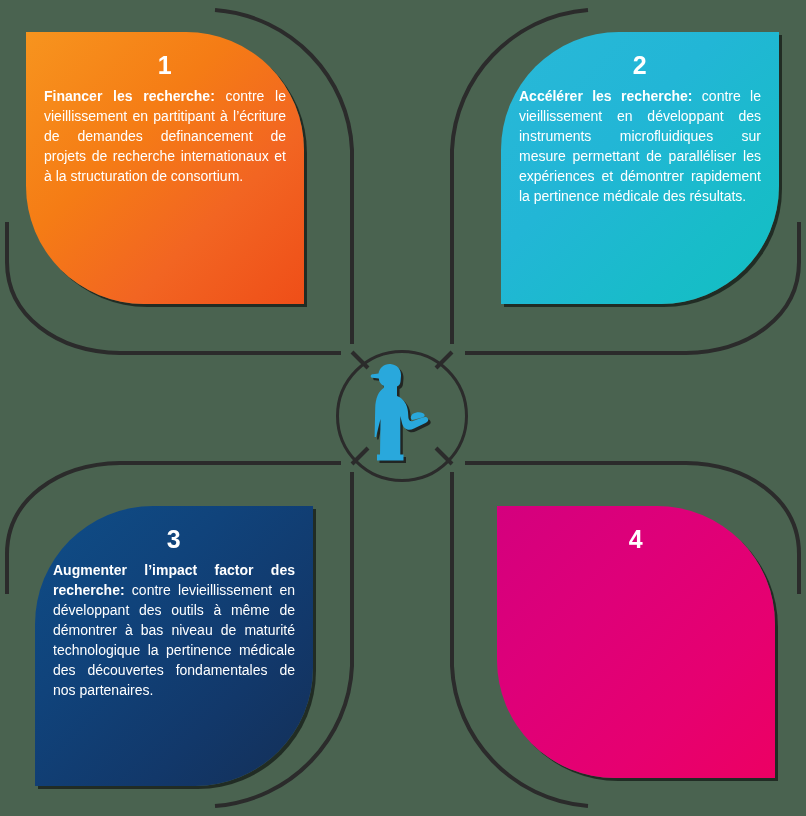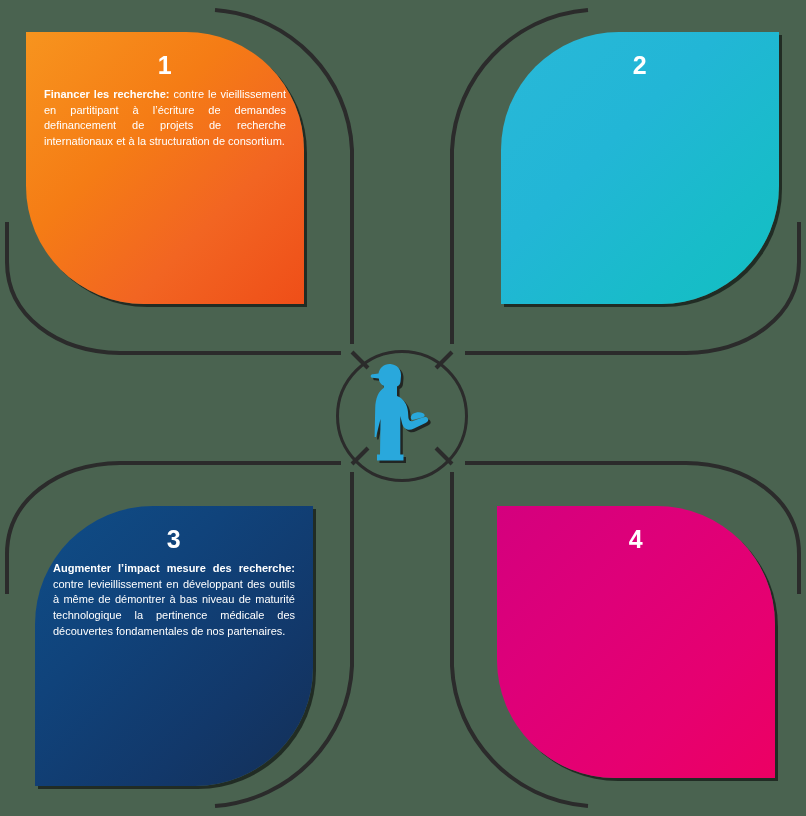--- a/index.html
+++ b/index.html
@@ -46,21 +46,21 @@
   .card-number {
     text-align: center;
     font-size: 25px;
     font-weight: bold;
     line-height: 1.05;
     margin: 6px 0 9px 0;
     letter-spacing: 0.5px;
   }
 
   .card-body {
-    font-size: 11px;
+    font-size: 14px;
     line-height: 1.42;
     text-align: justify;
     text-justify: inter-word;
     margin: 0;
   }
   .card-body .lead {
     font-weight: bold;
   }
 
   
@@ -151,25 +151,26 @@
     </g>
   </svg>
 
   <div class="card" id="card-1">
     <div class="card-number">1</div>
     <p class="card-body"><span class="lead">Financer les recherche:</span><span> contre le vieillissement en partitipant à l’écriture de demandes definancement de projets de recherche internationaux et à la structuration de consortium.</span></p>
   </div>
 
   <div class="card" id="card-2">
     <div class="card-number">2</div>
+    <p class="card-body"><span class="lead">Accélérer les recherche:</span><span> contre le vieillissement en développant des instruments microfluidiques sur mesure permettant de paralléliser les expériences et démontrer rapidement la pertinence médicale des résultats.</span></p>
   </div>
 
   <div class="card" id="card-3">
     <div class="card-number">3</div>
-    <p class="card-body"><span class="lead">Augmenter l’impact mesure des recherche:</span><span> contre levieillissement en développant des outils à même de démontrer à bas niveau de maturité technologique la pertinence médicale des découvertes fondamentales de nos partenaires.</span></p>
+    <p class="card-body"><span class="lead">Augmenter l’impact factor des recherche:</span><span> contre levieillissement en développant des outils à même de démontrer à bas niveau de maturité technologique la pertinence médicale des découvertes fondamentales de nos partenaires.</span></p>
   </div>
 
   <div class="card" id="card-4">
     <div class="card-number">4</div>
   </div>
 
   <div id="hub">
     <div id="hub-circle"></div>
     <svg id="hub-figure" viewBox="0 0 82 108" xmlns="http://www.w3.org/2000/svg">
 

